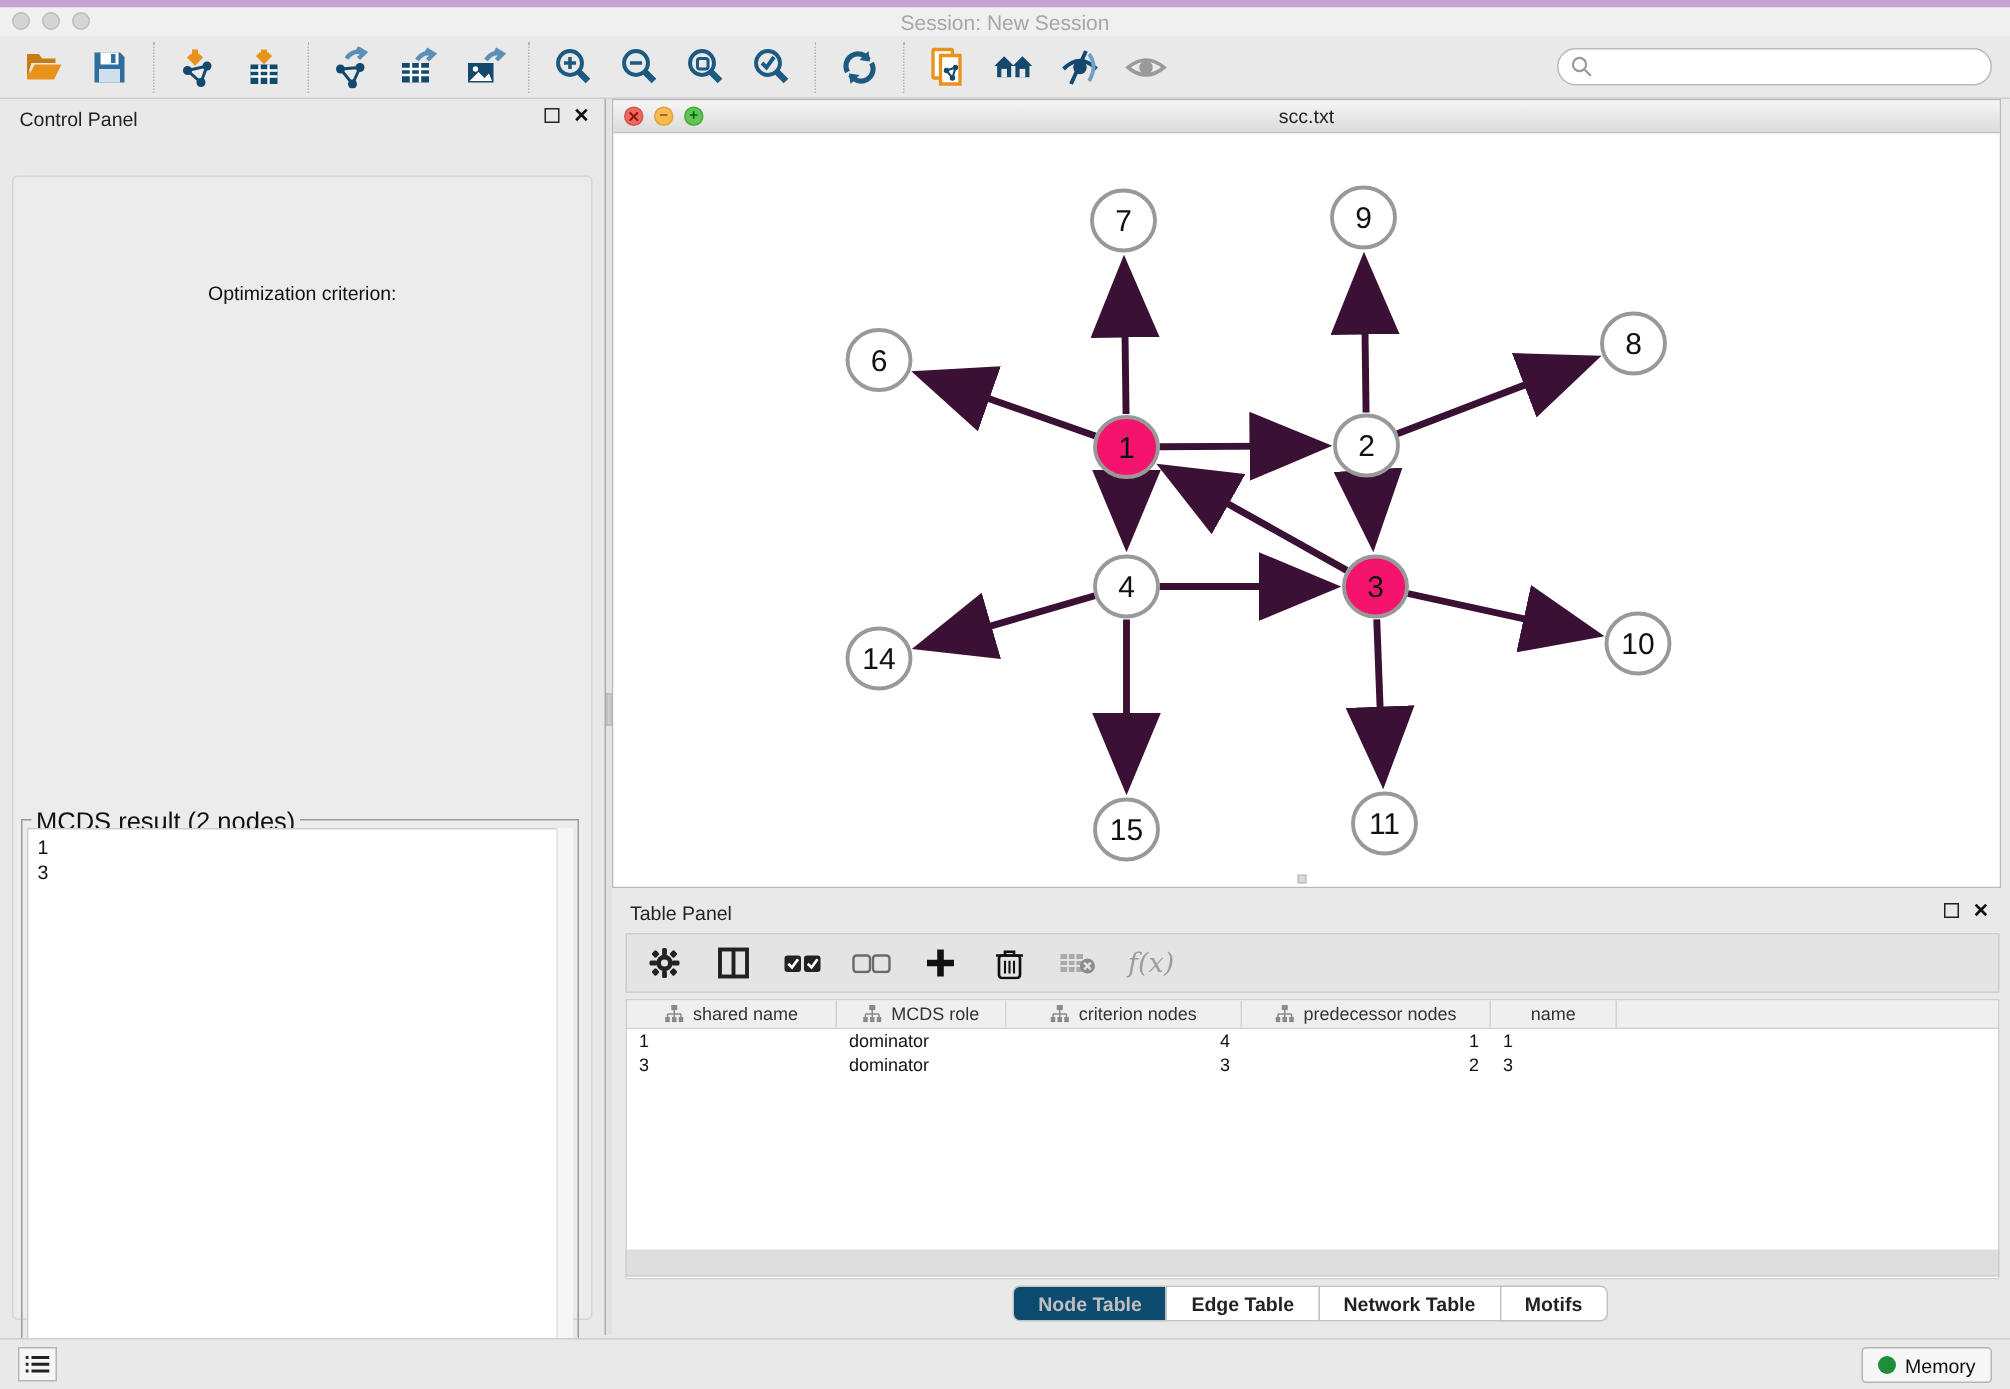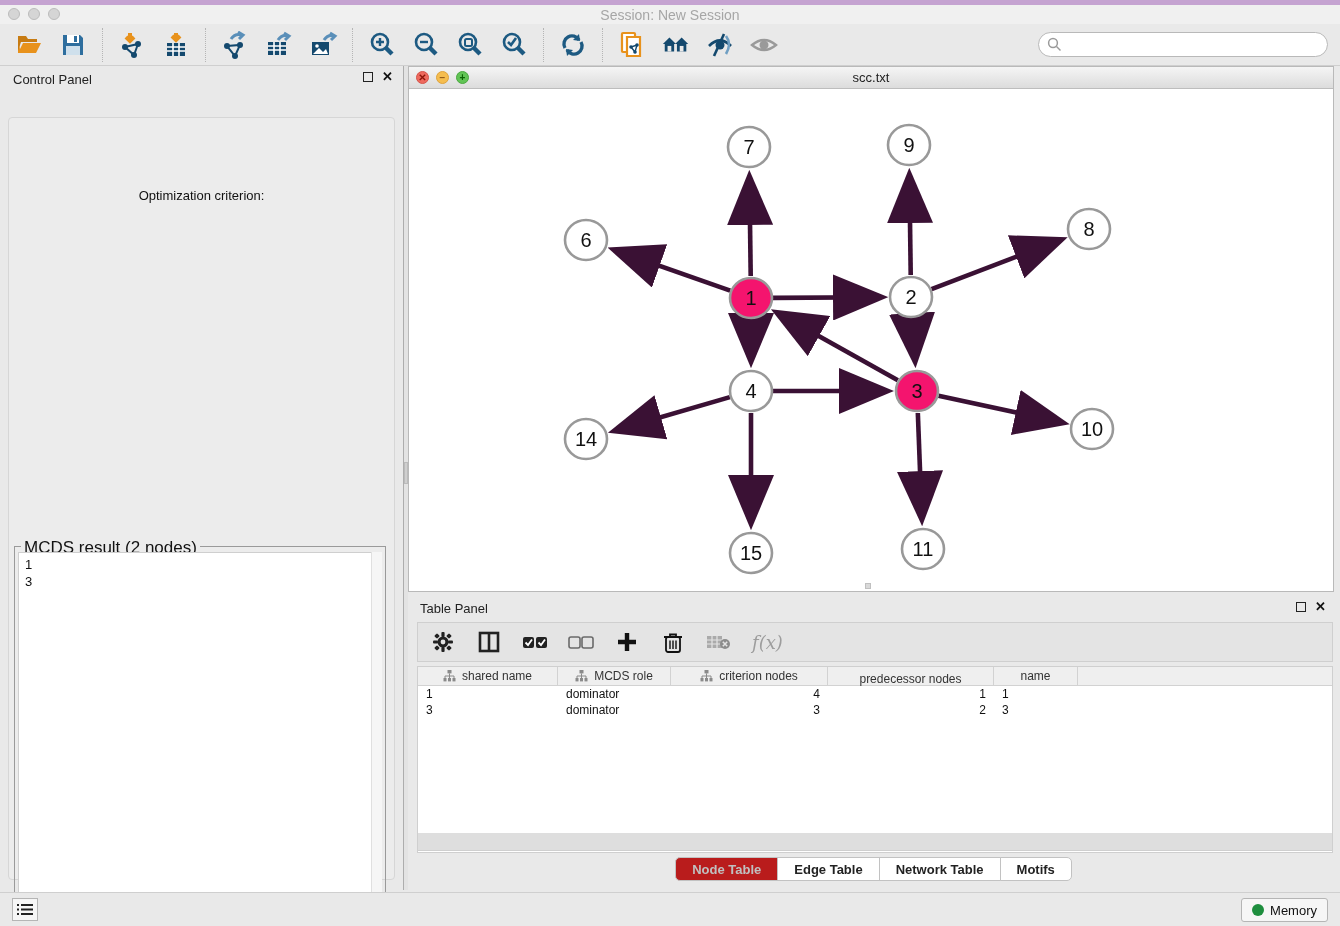--- a/index.html
+++ b/index.html
@@ -70,21 +70,21 @@
   .thead-row { display:flex; height:19px; background:#efefef; border-bottom:1px solid #d2d2d2; }
   .th { display:flex; align-items:center; justify-content:center; gap:6px; font-size:12px; color:#333; border-right:1px solid #d2d2d2; background:#efefef; }
   .trow { display:flex; height:16px; }
   .td { font-size:12px; color:#111; padding:1px 8px 0 8px; white-space:nowrap; overflow:hidden; }
   .td.right { text-align:right; }
   .tp-strip { position:absolute; left:9px; top:237px; width:916px; height:18px; background:#dedede; border:1px solid #cfcfcf; border-top:none; }
   .tp-tabs { position:absolute; left:0; width:100%; top:261px; display:flex; justify-content:center; }
   .seg { height:24px; padding:0 16px; background:#fff; border:1px solid #c2c2c2; margin-left:-1px; font-size:13px; font-weight:bold; color:#222; display:flex; align-items:center; }
   .seg:first-child { border-radius:5px 0 0 5px; }
   .seg:last-child { border-radius:0 5px 5px 0; }
-  .seg.active { background:#b91c1c; color:#c0c0c0; }
+  .seg.active { background:#0c4a6e; color:#c0c0c0; }
 
   
   .status-bar { position:absolute; left:0; top:892px; width:1340px; height:34px; background:#e9e9e9; border-top:1px solid #cfcfcf; }
   .list-btn { position:absolute; left:12px; top:5px; width:26px; height:23px; background:#f6f6f6; border:1px solid #b5b5b5; display:flex; align-items:center; justify-content:center; }
   .memory-btn { position:absolute; right:12px; top:5px; height:24px; background:#f6f6f6; border:1px solid #b5b5b5; border-radius:3px; display:flex; align-items:center; gap:6px; padding:0 10px; font-size:13px; color:#111; }
   .mem-dot { width:12px; height:12px; border-radius:50%; }
 </style>
 </head>
 <body>
 
@@ -420,21 +420,21 @@
           <div class="th" style="width: 157px;">
             <svg width="13" height="12" viewBox="0 0 13 12">
               <rect x="4.5" y="0" width="4" height="3.4" fill="#8a8a8a"></rect>
               <path d="M6.5 3.4 V6 M2 6 H11 M2 6 V8 M6.5 6 V8 M11 6 V8" stroke="#8a8a8a" stroke-width="1" fill="none"></path>
               <rect x="0.5" y="8" width="3" height="3.4" fill="#8a8a8a"></rect>
               <rect x="5" y="8" width="3" height="3.4" fill="#8a8a8a"></rect>
               <rect x="9.5" y="8" width="3" height="3.4" fill="#8a8a8a"></rect>
             </svg>
             <span>criterion nodes</span>
           </div>
-          <div class="th" style="width: 166px; flex-direction: column;">
+          <div class="th" style="width: 166px;">
             <svg width="13" height="12" viewBox="0 0 13 12">
               <rect x="4.5" y="0" width="4" height="3.4" fill="#8a8a8a"></rect>
               <path d="M6.5 3.4 V6 M2 6 H11 M2 6 V8 M6.5 6 V8 M11 6 V8" stroke="#8a8a8a" stroke-width="1" fill="none"></path>
               <rect x="0.5" y="8" width="3" height="3.4" fill="#8a8a8a"></rect>
               <rect x="5" y="8" width="3" height="3.4" fill="#8a8a8a"></rect>
               <rect x="9.5" y="8" width="3" height="3.4" fill="#8a8a8a"></rect>
             </svg>
             <span>predecessor nodes</span>
           </div>
           <div class="th" style="width: 84px;">

